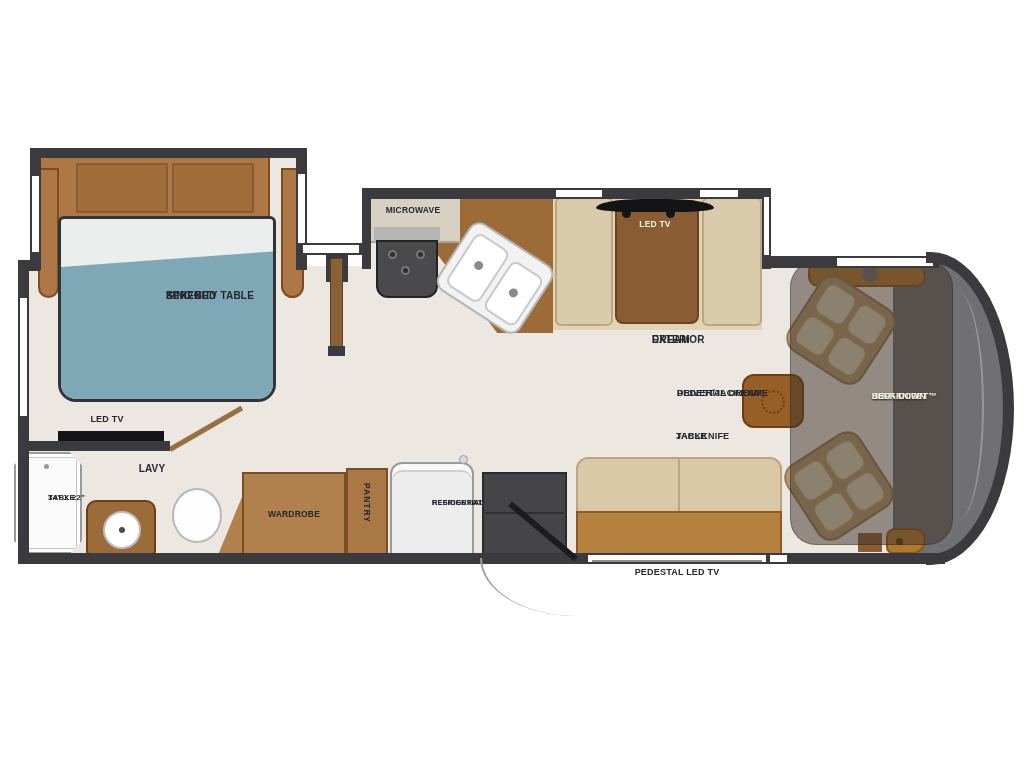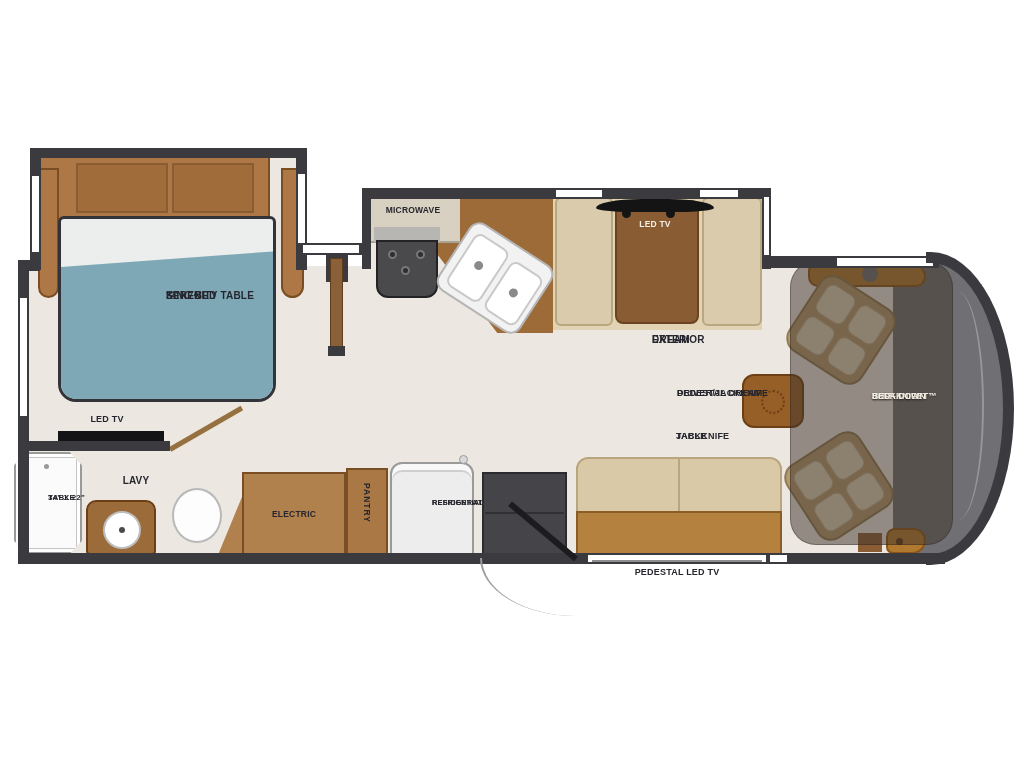--- a/index.html
+++ b/index.html
@@ -70,25 +70,25 @@
   <div style="left:44px;top:464px;width:5px;height:5px;background:#9a9a9a;border-radius:50%;"></div>
   <div class="lbl" style="left:48px;top:493px;font-size:8px;">
     <div>TABLE</div>
     <div>34" X 22"</div>
   </div>
   <div style="left:86px;top:500px;width:70px;height:55px;background:#9c6b3a;border:2px solid #6e3f14;border-radius:10px 10px 4px 4px;">
     <div style="left:15px;top:9px;width:38px;height:38px;background:#ffffff;border:2px solid #bdbdbd;border-radius:50%;"></div>
     <div style="left:31px;top:25px;width:6px;height:6px;background:#4b4b4b;border-radius:50%;"></div>
   </div>
   <div style="left:172px;top:488px;width:50px;height:55px;background:#fdfdfd;border:2px solid #b9b9b9;border-radius:50%;"></div>
-  <div class="lbl" style="left:136px;top:463px;font-size:10px;margin-top:12px;">LAVY</div>
+  <div class="lbl" style="left:152px;top:463px;font-size:10px;">LAVY</div>
 
   <div style="left:218px;top:492px;width:26px;height:63px;background:#b0804d;clip-path:polygon(100% 0,100% 100%,0 100%);"></div>
   <div style="left:242px;top:472px;width:104px;height:83px;background:#b0804d;border:2px solid #7a4e22;"></div>
-  <div class="lbl" style="left:294px;top:509px;font-size:8.5px;">ELECTRIC</div>
+  <div class="lbl" style="left:294px;top:509px;font-size:8.5px;">WARDROBE</div>
   <div style="left:346px;top:468px;width:42px;height:87px;background:#a97845;border:2px solid #7a4e22;"></div>
   <div class="lbl" style="left:367px;top:483px;font-size:8.5px;transform:translateX(-50%);writing-mode:vertical-rl;letter-spacing:1px;">PANTRY</div>
   <div style="left:390px;top:462px;width:84px;height:93px;background:#ededed;border:2px solid #9a9a9a;border-radius:12px 12px 0 0;box-shadow:inset 0 6px 0 #f8f8f8, inset 0 8px 0 #cfcfcf;"></div>
   <div style="left:459px;top:455px;width:9px;height:9px;background:#d9d9d9;border:1px solid #9a9a9a;border-radius:50%;"></div>
   <div class="lbl" style="left:432px;top:498px;font-size:7.5px;">
     <div>RESIDENTIAL</div>
     <div>REFRIGERATOR</div>
   </div>
 
   <div style="left:482px;top:472px;width:85px;height:83px;background:#454549;border:2px solid #2c2c2e;"></div>

